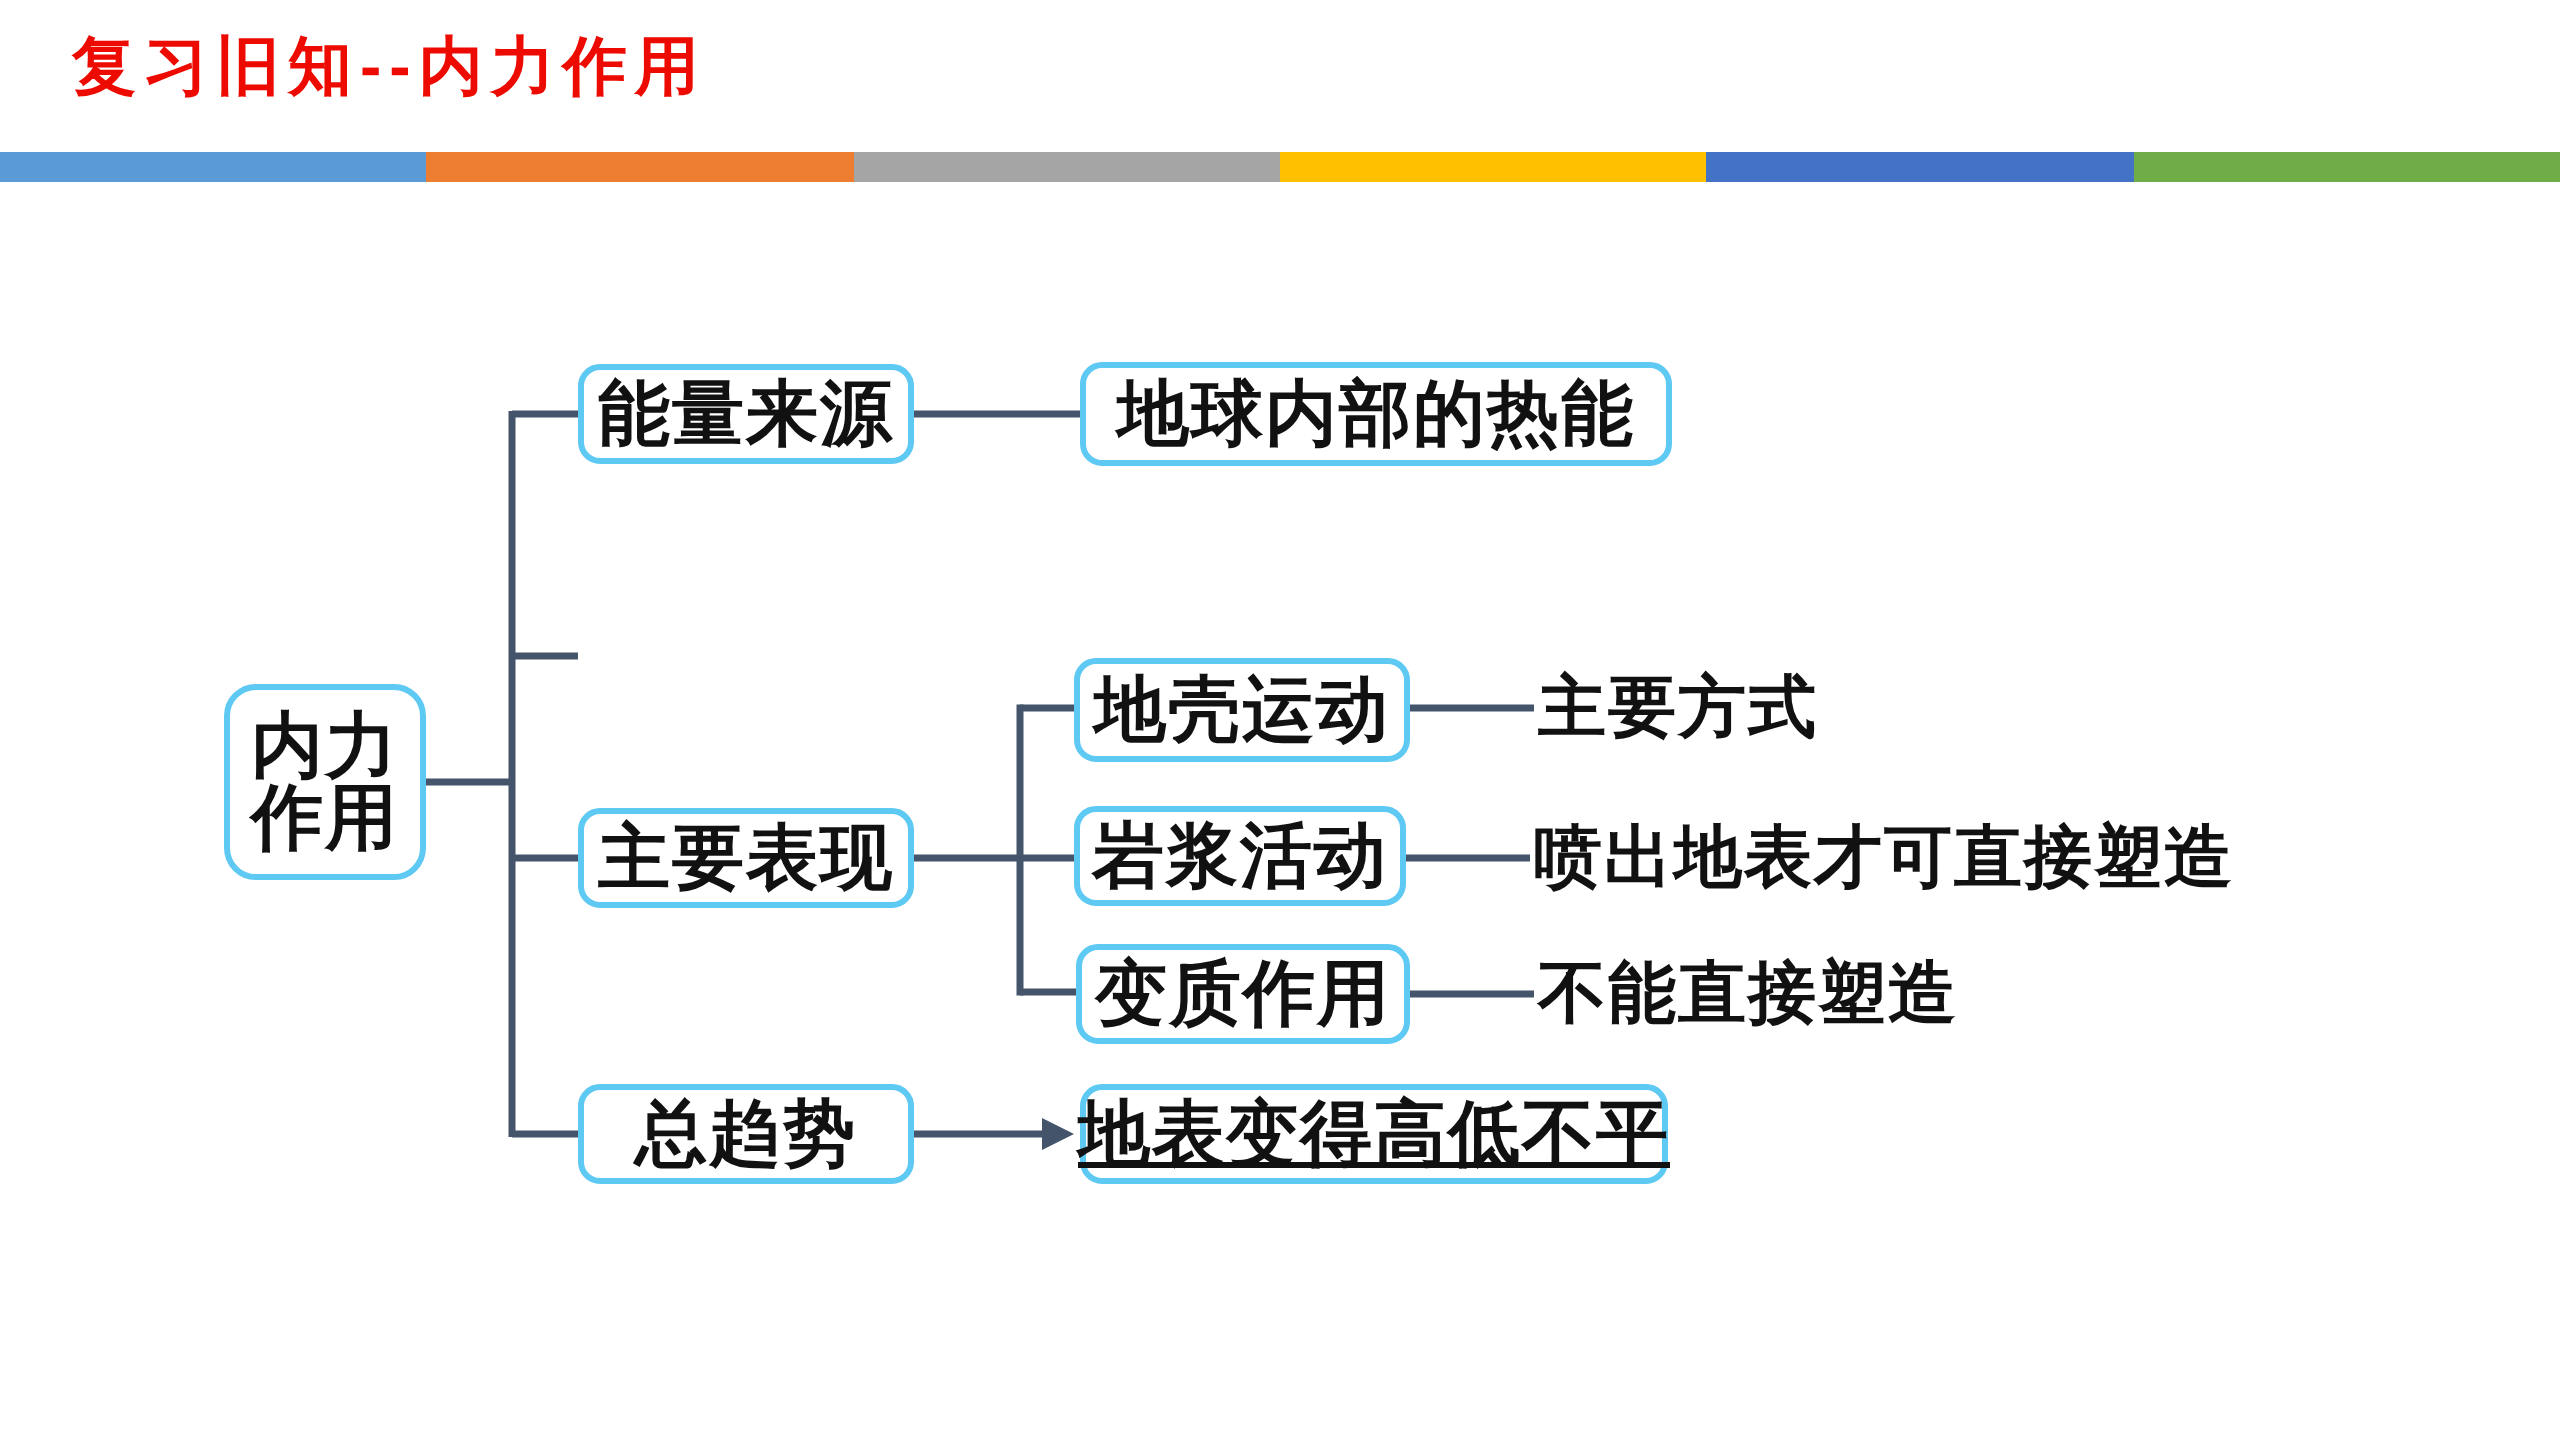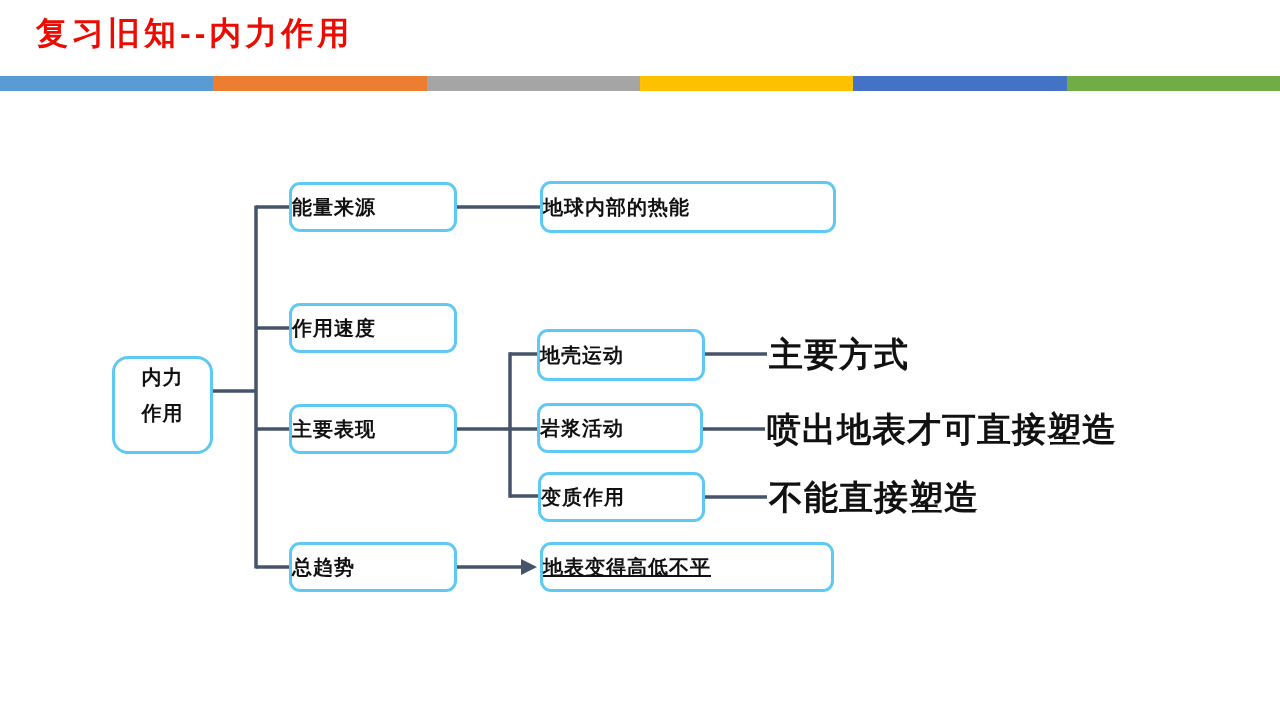--- a/index.html
+++ b/index.html
@@ -38,29 +38,29 @@
   svg.connectors{position:absolute;left:0;top:0;width:1280px;height:720px;pointer-events:none;}
   svg.connectors .ln{stroke:var(--connector);stroke-width:3.5;fill:none;}
   svg.connectors .arrowhead{fill:var(--connector);stroke:none;}
 
   
   .node{
     position:absolute;
     background:#ffffff;
     border:3px solid var(--box-border);
     border-radius:11px;
-    display:flex;align-items:center;justify-content:flex-start;
+    display:flex;align-items:center;justify-content:center;
     color:var(--text);
-    font-size:20px;font-weight:600;
+    font-size:36px;font-weight:600;
     letter-spacing:1px;
     white-space:nowrap;
     text-align:center;
   }
   .node.root{
-    left:112px;top:356px;width:101px;height:98px;
+    left:112px;top:342px;width:101px;height:98px;
     border-radius:16px;
     flex-direction:column;line-height:36px;
   }
   .node.b-energy{left:289px;top:182px;width:168px;height:50px;}
   .node.b-heat{left:540px;top:181px;width:296px;height:52px;}
   .node.b-speed{left:289px;top:303px;width:168px;height:50px;}
   .node.b-main{left:289px;top:404px;width:168px;height:50px;}
   .node.b-crust{left:537px;top:329px;width:168px;height:52px;}
   .node.b-magma{left:537px;top:403px;width:166px;height:50px;}
   .node.b-meta{left:538px;top:472px;width:167px;height:50px;}
@@ -127,23 +127,20 @@
   </div>
 
   <div class="node b-energy">
     <span>能量来源</span>
   </div>
 
   <div class="node b-heat">
     <span>地球内部的热能</span>
   </div>
 
-  <div class="node b-speed">
-    <span>作用速度</span>
-  </div>
 
   <div class="node b-main">
     <span>主要表现</span>
   </div>
 
   <div class="node b-crust">
     <span>地壳运动</span>
   </div>
 
   <div class="node b-magma">

